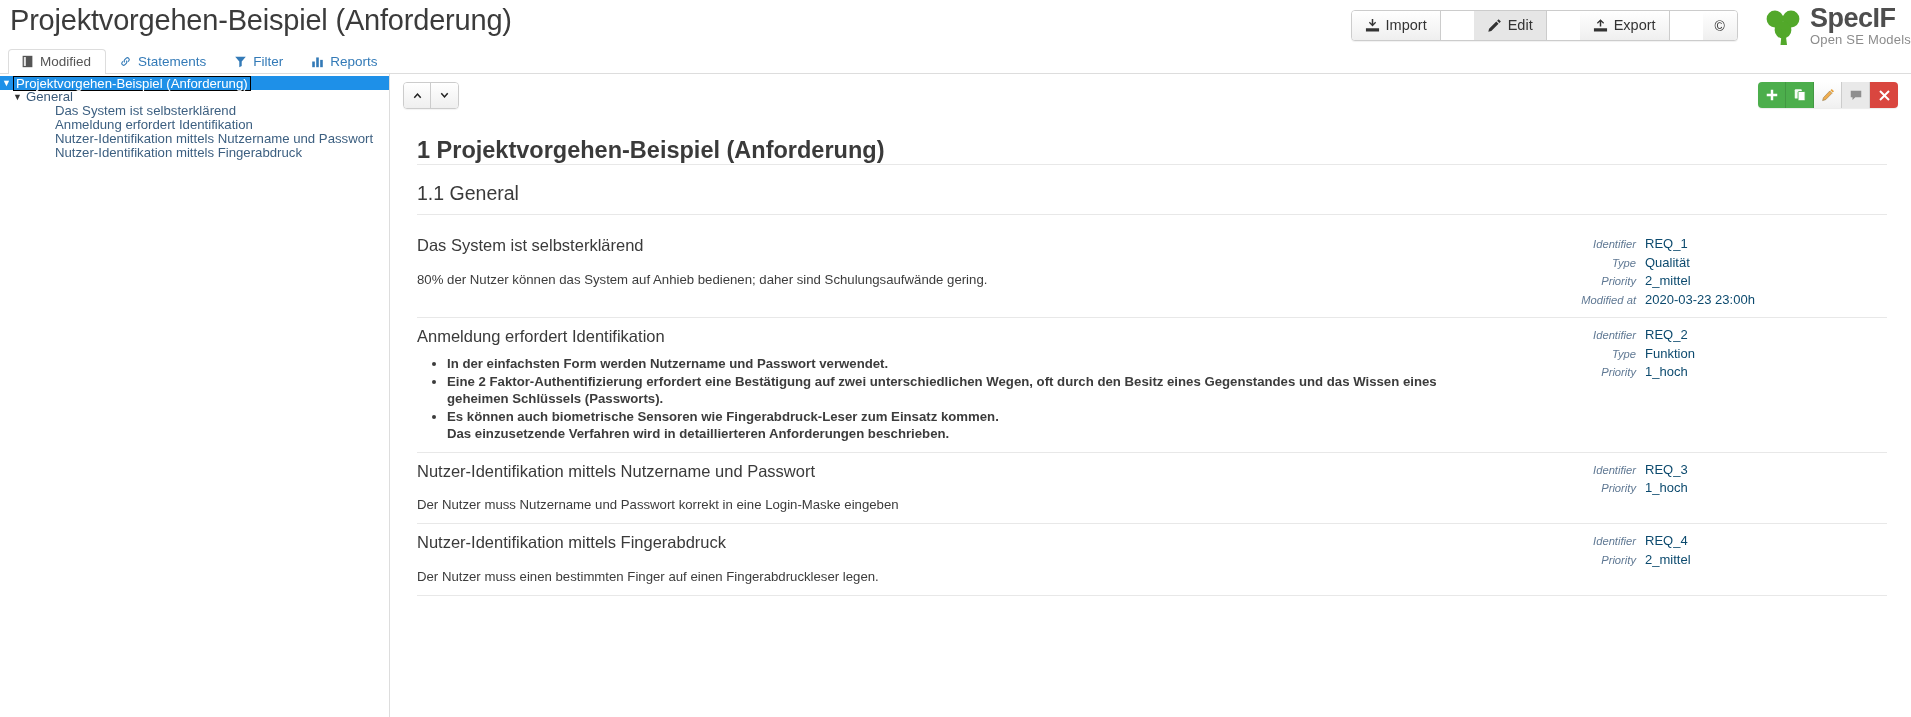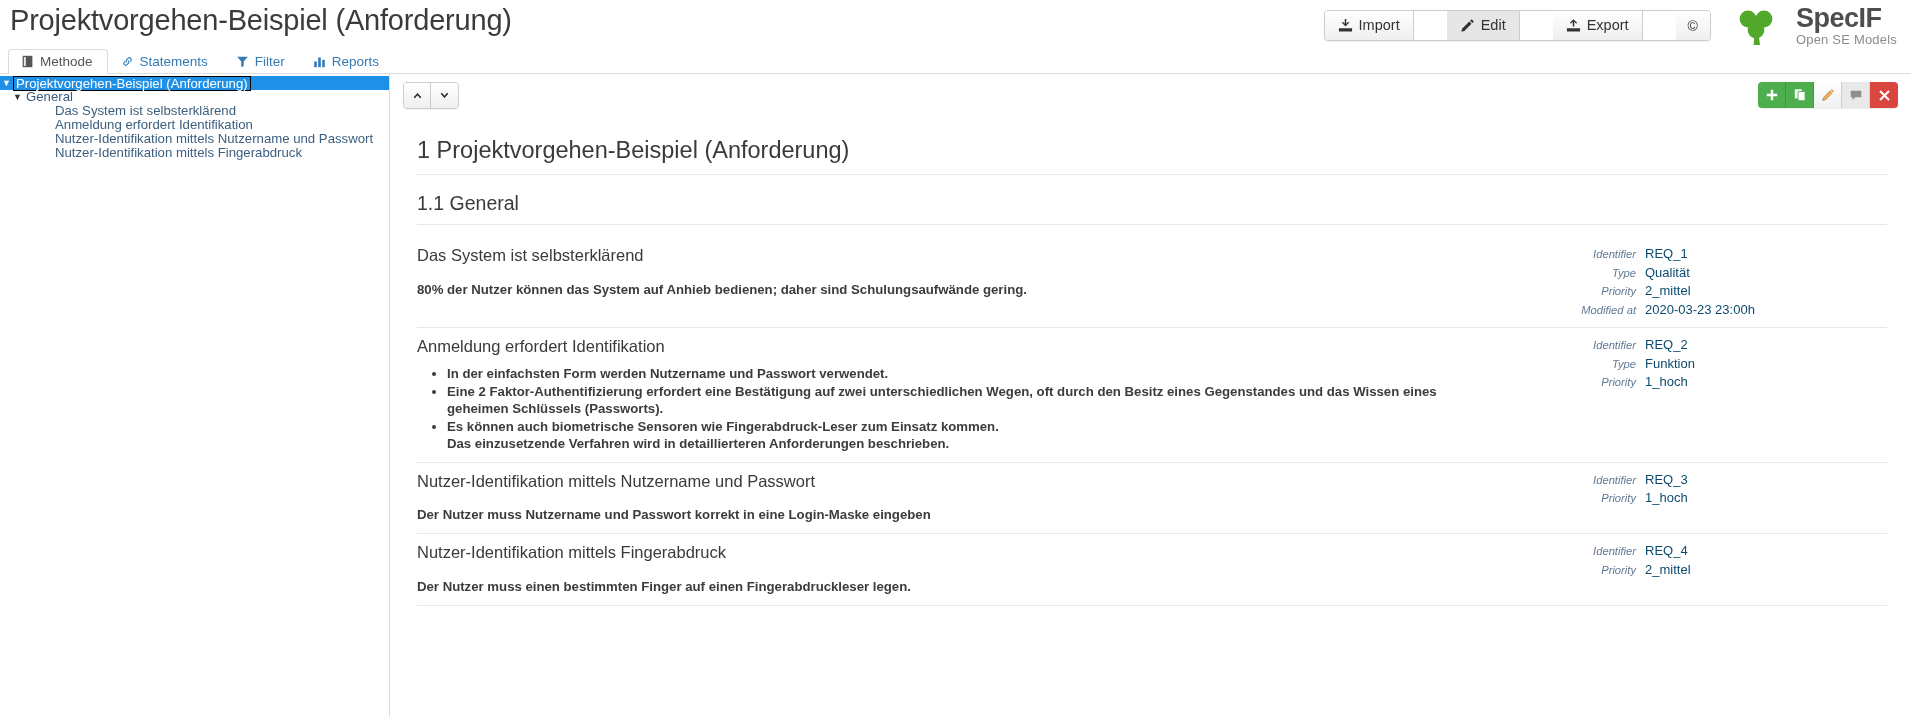--- a/index.html
+++ b/index.html
@@ -63,22 +63,21 @@
   .btn-group .tbtn:last-child { border-right: none; }
   .btn-group .tbtn.active { background: #e6e6e6; }
   .btn-group .tbtn.copy-btn { padding: 7px 12px; font-size: 14px; }
 
   .icon-sm { width: 15px; height: 15px; display: inline-block; flex: none; }
 
   .logo {
     display: flex;
     align-items: center;
     margin-left: 26px;
-    margin-right: 14px;
-    gap: 19px;
+    gap: 6px;
   }
   .logo-mark { width: 40px; height: 38px; flex: none; }
   .logo-text { line-height: 1; }
   .logo-name {
     font-size: 27px;
     font-weight: 700;
     color: #4e4e4e;
     letter-spacing: -0.5px;
     display: block;
   }
@@ -219,24 +218,23 @@
   .abtn.white { background: linear-gradient(#ffffff,#f0f0f0); border-right-color:#cccccc; }
   .abtn.gray  { background: #e9e9e9; border-right-color:#d5d5d5; }
   .abtn.red   { background: #d9463f; }
 
   
   .doc {
     padding: 12px 24px 0 27px;
   }
   .doc h1 {
     font-size: 23.5px;
-    font-weight: 400;
+    font-weight: 700;
     color: #3a3a3a;
     margin: 10px 0 13px 0;
-    padding-bottom: 10px;
     border-bottom: 1px solid #e8e8e8;
     line-height: 1.1;
   }
   .doc h2 {
     font-size: 19.5px;
     font-weight: 400;
     color: #3a3a3a;
     margin: 18px 0 12px 0;
     padding-bottom: 10px;
     border-bottom: 1px solid #e8e8e8;
@@ -253,21 +251,21 @@
     font-weight: 400;
     color: #3a3a3a;
     margin: 2px 0 9px 0;
     line-height: 1.2;
   }
   .res-desc {
     font-size: 13.2px;
     color: #3c3c3c;
     line-height: 1.28;
   }
-  .res-desc p { margin: 16px 0 1px 0; font-weight: bold; }
+  .res-desc p { margin: 16px 0 1px 0; }
   .res-desc ul {
     margin: 7px 0 0 0;
     padding-left: 30px;
     list-style: disc;
     font-weight: bold;
   }
   .res-desc li { margin-bottom: 1px; line-height: 1.28; }
 
   .res-props {
     width: 420px;
@@ -357,21 +355,21 @@
   </div>
 
   <div class="tabs">
     <div class="tab active">
       <span class="ticon">
         <svg viewBox="0 0 16 16" width="13" height="13">
             <rect x="2" y="1" width="12" height="14" fill="#555"></rect>
             <rect x="3.5" y="2.5" width="2.5" height="11" fill="#fff" opacity="0.85"></rect>
           </svg>
       </span>
-      <span>Methode</span>
+      <span>Modified</span>
     </div>
     <div class="tab">
       <span class="ticon">
         <svg viewBox="0 0 16 16" width="13" height="13">
             <path d="M6.5 9.5a3 3 0 010-4.2l2-2a3 3 0 014.2 4.2l-1.2 1.2-1-1 1.2-1.2a1.6 1.6 0 00-2.2-2.2l-2 2a1.6 1.6 0 000 2.2z" fill="#337ab7"></path>
             <path d="M9.5 6.5a3 3 0 010 4.2l-2 2a3 3 0 01-4.2-4.2l1.2-1.2 1 1-1.2 1.2a1.6 1.6 0 002.2 2.2l2-2a1.6 1.6 0 000-2.2z" fill="#337ab7"></path>
           </svg>
       </span>
       <span>Statements</span>
     </div>

